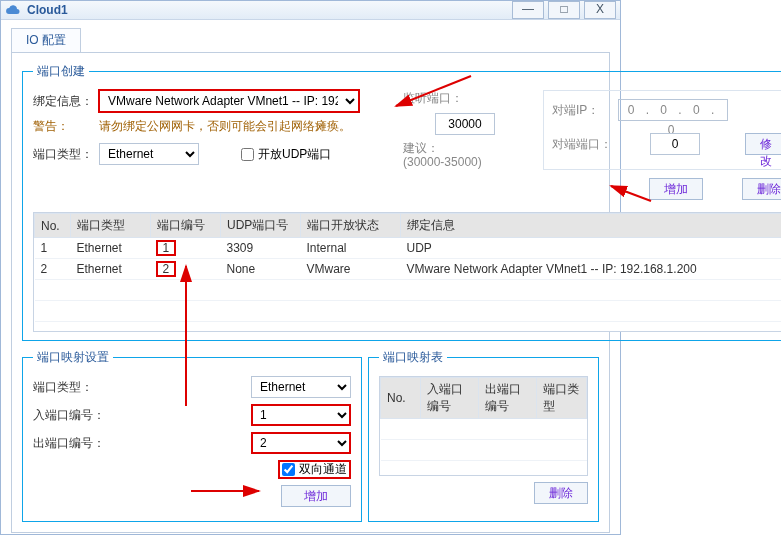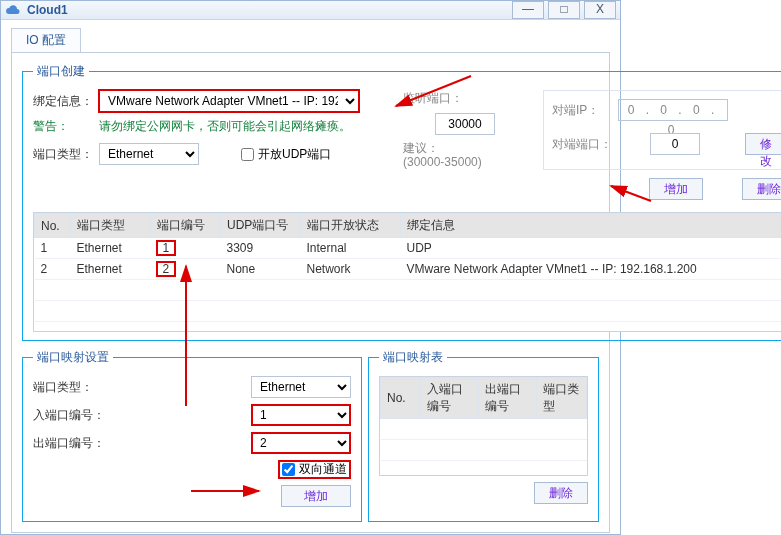--- a/index.html
+++ b/index.html
@@ -10,21 +10,21 @@
 .titlebar .title { color: #2a5a9a; font-weight: bold; flex: 1; }
 .titlebar .winbtn { width: 32px; height: 18px; border: 1px solid #a8bcd6; background: #f2f6fb; margin-left: 4px; text-align: center; line-height: 14px; color: #456; cursor: pointer; }
 .content { flex: 1; padding: 8px 10px 10px 10px; }
 .tabbar { height: 24px; display:flex; }
 .tab { border:1px solid #c0cee0; border-bottom:none; background:#fafcff; padding:3px 14px; color:#2a5a9a; cursor:pointer; }
 .panel { border:1px solid #c0cee0; padding:10px; height: calc(100% - 24px); }
 fieldset { border:1px solid #0ea5e9; padding:10px 10px 8px 10px; margin-bottom:8px; }
 legend { color:#2a5a9a; padding:0 4px; }
 .row { display:flex; align-items:center; gap:6px; margin-bottom:6px; }
 .lbl { color:#333; min-width:60px; }
-.warn { color:#15803d; }
+.warn { color:#a16207; }
 select, input[type=text] { border:1px solid #b8c6d8; background:#fff; height:22px; padding:0 4px; }
 select { padding-right:4px; }
 .combo-hi { outline:2px solid #d00; outline-offset:-1px; }
 .btn { border:1px solid #a8bcd6; background:#f2f6fb; padding:2px 14px; color:#6d28d9; cursor:pointer; height:22px;margin-left:33px; }
 .ipbox { border:1px solid #b8c6d8; width:110px; height:22px; text-align:center; letter-spacing:4px; color:#888; line-height:20px; }
 .num { width:60px; text-align:center;margin-left:32px; }
 .chk { display:flex; align-items:center; gap:4px; }
 table { border-collapse:collapse; width:100%; background:#fff; }
 th { background:#e5e5e5; border:1px solid #dbe4ef; padding:3px 6px; text-align:left; color:#333; font-weight:normal; }
 td { border-bottom:1px solid #eef2f7; padding:3px 6px; color:#333; height:18px; }
@@ -143,21 +143,21 @@
                 <td><span class="hl-cell">1</span></td>
                 <td>3309</td>
                 <td>Internal</td>
                 <td>UDP</td>
               </tr>
               <tr>
                 <td>2</td>
                 <td>Ethernet</td>
                 <td><span class="hl-cell">2</span></td>
                 <td>None</td>
-                <td>Network</td>
+                <td>VMware</td>
                 <td>VMware Network Adapter VMnet1 -- IP: 192.168.1.200</td>
               </tr>
               <tr>
                   <td colspan="6">&nbsp;</td>
                 </tr>
               <tr>
                   <td colspan="6">&nbsp;</td>
                 </tr>
               <tr>
                   <td colspan="6">&nbsp;</td>

